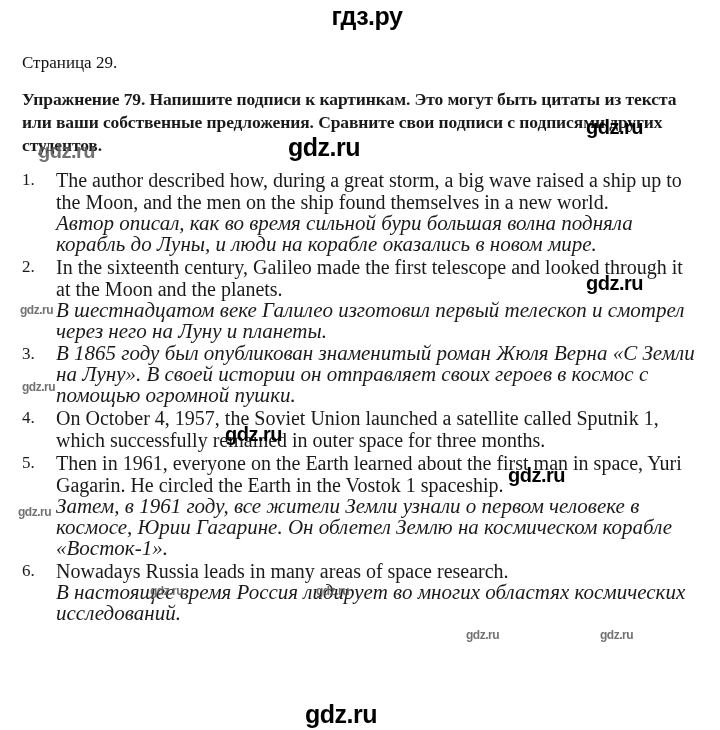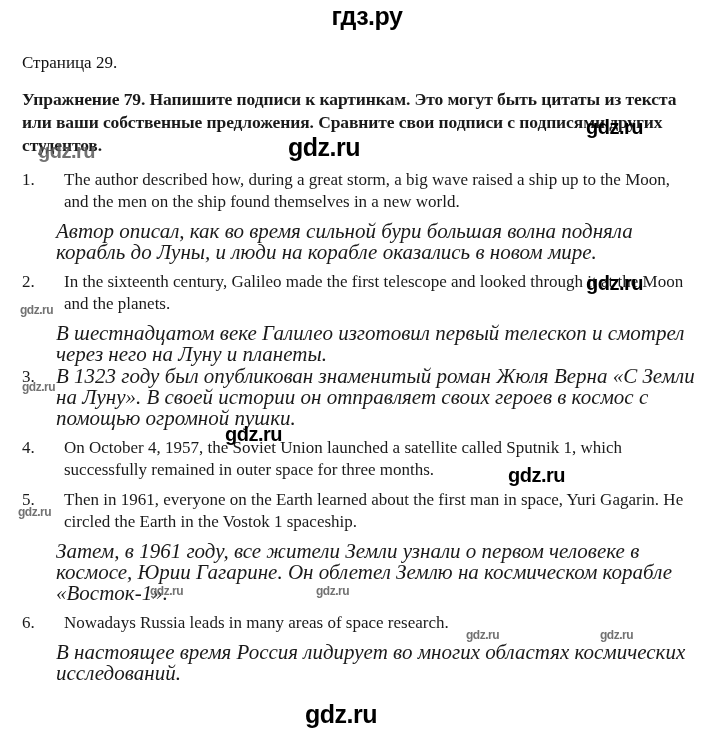--- a/index.html
+++ b/index.html
@@ -69,23 +69,23 @@
   .num {
     position: absolute;
     left: 4px;
     top: 0;
     width: 22px;
     text-align: left;
     font-size: 17px;
     line-height: 22px;
   }
   .en {
-    font-size: 17px;
+    font-size: 20px;
     line-height: 22px;
-    margin: 8px;
+    margin: 0;
   }
   .ru {
     font-size: 21px;
     line-height: 21px;
     font-style: italic;
     margin: 0;
   }
 
   
   .wm {
@@ -124,21 +124,21 @@
       </li>
 
       <li>
         <span class="num">2.</span>
         <p class="en">In the sixteenth century, Galileo made the first telescope and looked through it at the Moon and the planets.</p>
         <p class="ru">В шестнадцатом веке Галилео изготовил первый телескоп и смотрел через него на Луну и планеты.</p>
       </li>
 
       <li>
         <span class="num">3.</span>
-        <p class="ru">В 1323 году был опубликован знаменитый роман Жюля Верна «С Земли на Луну». В своей истории он отправляет своих героев в космос с помощью огромной пушки.</p>
+        <p class="ru">В 1865 году был опубликован знаменитый роман Жюля Верна «С Земли на Луну». В своей истории он отправляет своих героев в космос с помощью огромной пушки.</p>
       </li>
 
       <li>
         <span class="num">4.</span>
         <p class="en">On October 4, 1957, the Soviet Union launched a satellite called Sputnik 1, which successfully remained in outer space for three months.</p>
       </li>
 
       <li>
         <span class="num">5.</span>
         <p class="en">Then in 1961, everyone on the Earth learned about the first man in space, Yuri Gagarin. He circled the Earth in the Vostok 1 spaceship.</p>

